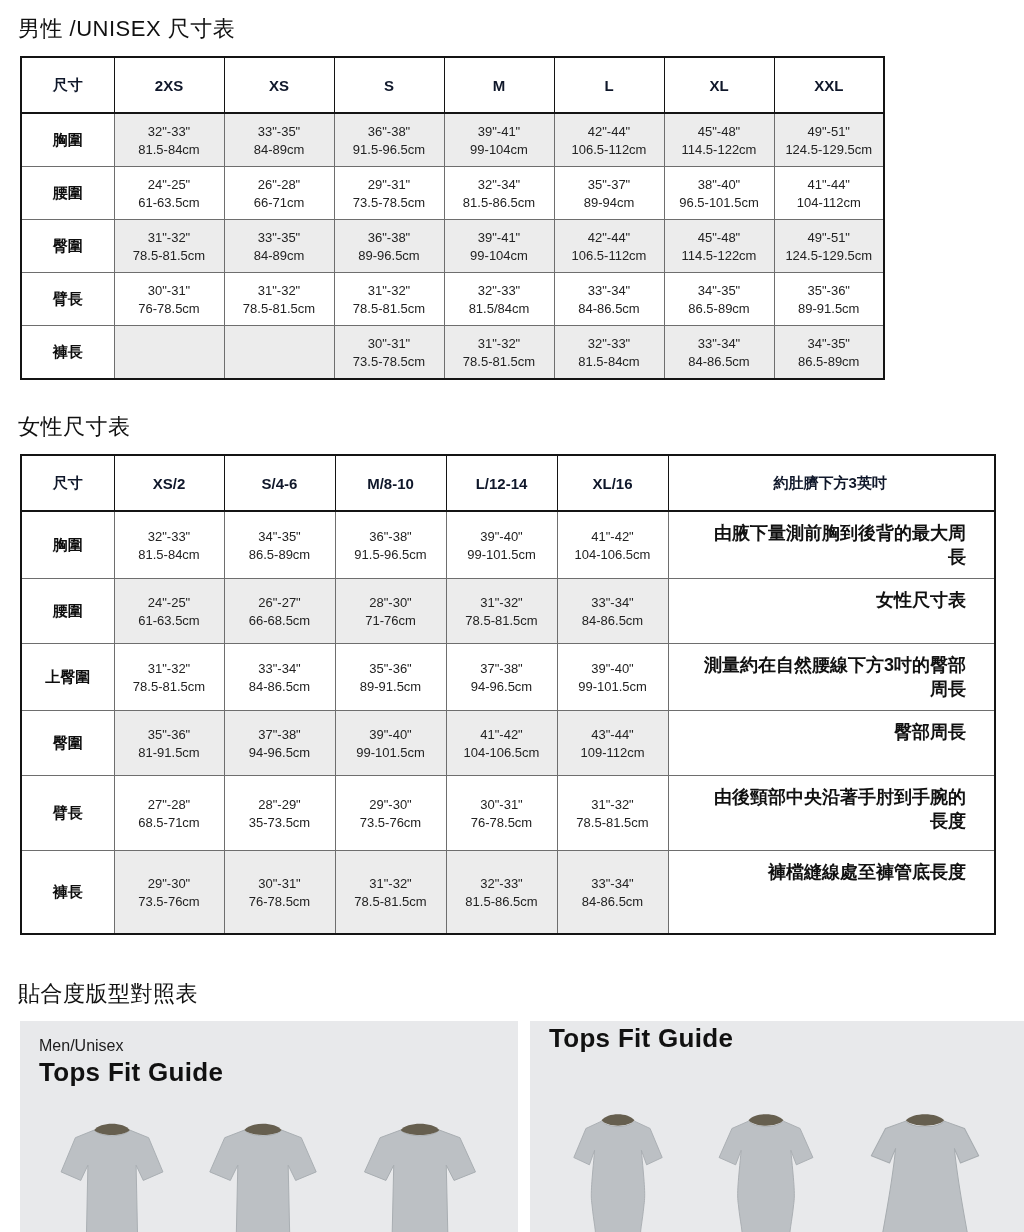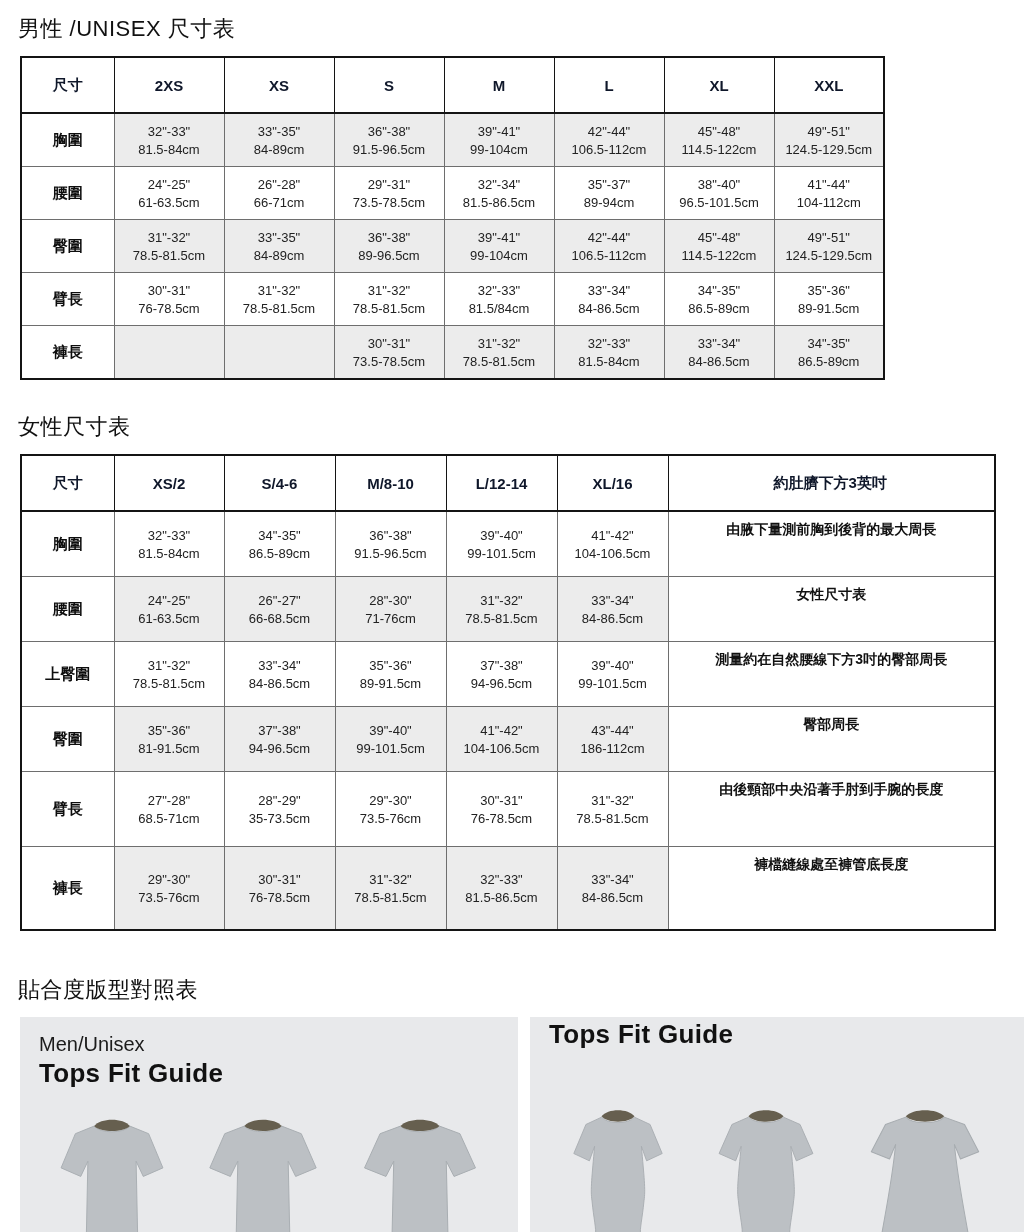--- a/index.html
+++ b/index.html
@@ -13,34 +13,34 @@
   table.size-table{border-collapse:collapse;table-layout:fixed;margin-left:20px;background:#fff;
                    border:2px solid #141414;}
   table.size-table th{border:1px solid #141414;border-bottom:2px solid #141414;
                       font-size:15px;font-weight:bold;color:#0f172a;height:26px;padding:14px;}
   table.size-table td{border:1px solid #6e6e6e;text-align:center;vertical-align:middle;
                       font-size:13px;color:#222;padding:4px 2px;height:44px;}
   table.size-table td.label{font-weight:bold;font-size:15px;color:#0d0d0d;background:#fff;}
   table.size-table tr.shaded td{background:#ececec;}
   table.size-table tr.shaded td.label,
   table.size-table tr.shaded td.desc{background:#fff;}
-  table.size-table td.desc{text-align:center;vertical-align:top;padding:9px 12px;
-                           font-weight:bold;font-size:14px;color:#111;}
+  table.size-table td.desc{text-align:right;vertical-align:top;padding:9px 28px;
+                           font-weight:bold;font-size:18px;color:#111;}
   table.size-table th.desc-h{text-align:center;padding-left:12px;}
   .v-in{margin-bottom:3px;}
   #womens-table td{height:46px;}
   #womens-table tbody tr:nth-child(5) td{height:56px;}
   #womens-table tbody tr:nth-child(6) td{height:64px;}
 
   
   .panels{display:flex;gap:12px;margin-left:20px;}
   .panel{background:#e8e9eb;height:262px;position:relative;overflow:hidden;}
   .panel.left{width:498px;}
   .panel.right{width:494px;}
-  .panel-sub{padding:16px 0 0 19px;font-size:20px;color:#1c1c1c;}
+  .panel-sub{padding:16px 0 0 19px;font-size:16px;color:#1c1c1c;}
   .panel-heading{padding:2px 0 0 19px;font-size:26px;font-weight:bold;color:#111;letter-spacing:.3px;}
   .figures{position:absolute;left:0;right:0;bottom:-20px;display:flex;
            justify-content:center;align-items:flex-end;gap:14px;}
   .tee{fill:#bcc0c4;stroke:#a7acb0;stroke-width:1;stroke-linejoin:round;}
   .collar{fill:#665f4f;}
   .shorts{fill:#a9aeb3;}
   .leggings{fill:#899095;}
 
   
   .labels-wrap{display:flex;gap:12px;margin-left:20px;margin-top:12px;}
@@ -366,21 +366,21 @@
           <td>
             <div class="v-in">39"-40"</div>
             <div class="v-cm">99-101.5cm</div>
           </td>
           <td>
             <div class="v-in">41"-42"</div>
             <div class="v-cm">104-106.5cm</div>
           </td>
           <td>
             <div class="v-in">43"-44"</div>
-            <div class="v-cm">186-112cm</div>
+            <div class="v-cm">109-112cm</div>
           </td>
           <td class="desc">臀部周長</td>
         </tr>
         <tr>
           <td class="label">臂長</td>
           <td>
             <div class="v-in">27"-28"</div>
             <div class="v-cm">68.5-71cm</div>
           </td>
           <td>

